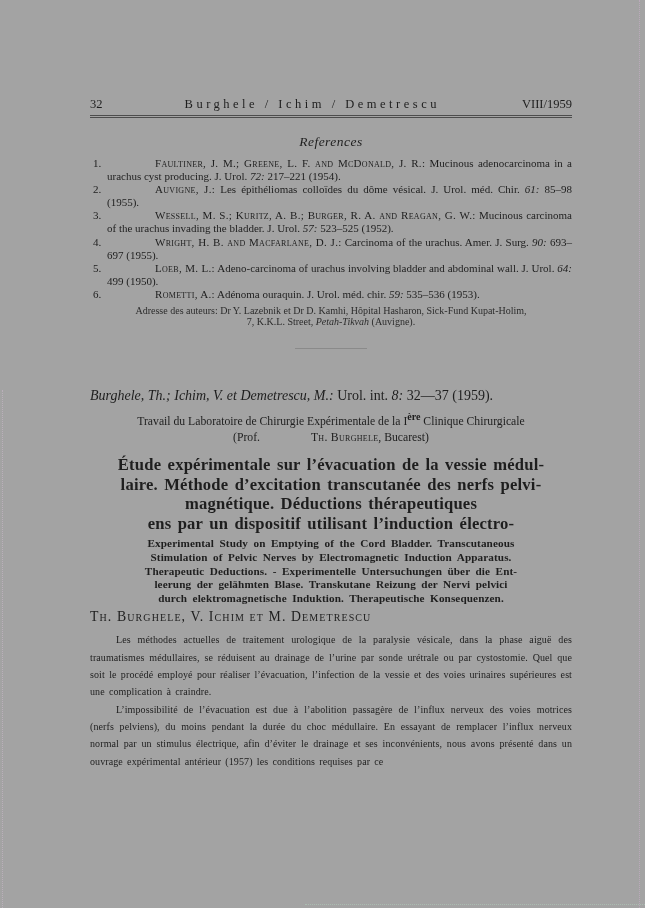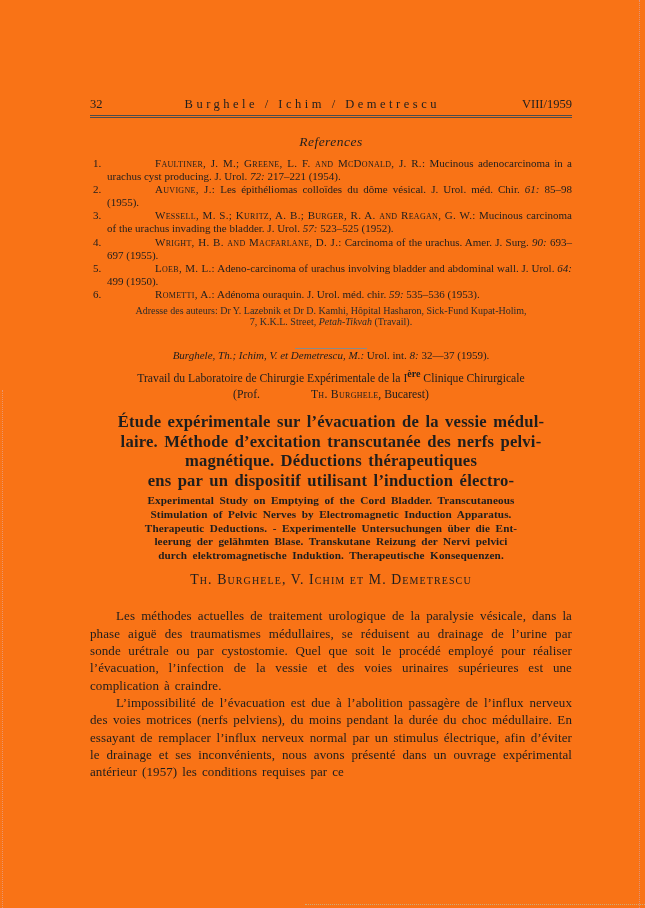--- a/index.html
+++ b/index.html
@@ -1,19 +1,19 @@
 <!DOCTYPE html>
 <html lang="fr"><head>
 <meta charset="utf-8">
 <style>
   html, body { margin: 0; padding: 0; background: #e9e9e9; }
   .page {
     position: relative;
     width: 645px; height: 908px;
-    background: #f97316;
+    background: #a3a3a3;
     overflow: hidden;
     font-family: "Liberation Serif", "DejaVu Serif", serif;
     color: #1e1e1e;
   }
   
   .edge-right  { position:absolute; top:0; right:5px; height:100%; width:0; border-right:1px dotted rgba(205,175,205,.55); }
   .edge-left   { position:absolute; top:390px; left:2px; bottom:0; width:0; border-left:1px dotted rgba(215,190,215,.45); }
   .edge-bottom { position:absolute; left:305px; right:0; bottom:3px; height:0; border-bottom:1px dotted rgba(175,205,185,.6); }
 
   .content { position: absolute; left: 90px; top: 97px; width: 482px; }
@@ -35,36 +35,36 @@
   ol.refs li { position: relative; padding-left: 17px; }
   ol.refs .num { position: absolute; left: 3px; }
   .sc { font-variant: small-caps; letter-spacing: .3px; margin-left: 48px; }
   .it { font-style: italic; }
 
   .address { margin-top: 5px; text-align: center;
     font-size: 10px; line-height: 10.6px; color: #2c2c2c; }
 
   .divider { width: 72px; margin: 21px auto 0; border-top: 1px solid #8a8a8a; height: 0; }
 
-  .citation { font-size: 11px; text-align: center; }
+  .citation { margin-top: 39px; font-size: 14px; }
   .citation .names { font-style: italic; }
 
   .affiliation { margin-top: 5px; text-align: center; font-size: 11.7px; line-height: 15.5px; }
   .affiliation sup { font-size: 10px; font-weight: bold; }
 
   .title { margin-top: 10px; text-align: center; font-weight: bold;
     font-size: 16.6px; line-height: 19.6px; letter-spacing: .2px; word-spacing: 2px; }
 
   .subtitle { margin-top: 4px; text-align: center; font-weight: bold;
     font-size: 11.2px; line-height: 13.6px; word-spacing: 2.6px; letter-spacing: .1px; }
 
-  .authors { margin-top: 10px; text-align: center;
+  .authors { margin-top: 4px; 
     font-variant: small-caps; font-size: 13.8px; letter-spacing: 1.1px; }
 
-  .body-text { margin-top: 19px; font-size: 13px; line-height: 17.3px;
+  .body-text { margin-top: 6px; font-size: 10px; line-height: 17.3px;
     text-align: justify; word-spacing: 1.6px; letter-spacing: .1px; }
   .body-text p { margin: 0; text-indent: 26px; }
 </style>
 </head>
 <body>
 
 <div class="page">
   <div class="edge-right"></div>
   <div class="edge-left"></div>
   <div class="edge-bottom"></div>
@@ -95,21 +95,21 @@
       <li>
         <span class="num">5.</span><span class="sc">Loeb, M. L.:</span><span> Adeno-carcinoma of urachus involving bladder and abdominal wall. J. Urol. </span><span class="it">64:</span><span> 499 (1950).</span>
       </li>
       <li>
         <span class="num">6.</span><span class="sc">Rometti, A.:</span><span> Adénoma ouraquin. J. Urol. méd. chir. </span><span class="it">59:</span><span> 535–536 (1953).</span>
       </li>
     </ol>
 
     <div class="address">
       <div>Adresse des auteurs: Dr Y. Lazebnik et Dr D. Kamhi, Hôpital Hasharon, Sick-Fund Kupat-Holim,</div>
-      <div><span>7, K.K.L. Street, </span><span class="it">Petah-Tikvah</span><span> (Travail).</span></div>
+      <div><span>7, K.K.L. Street, </span><span class="it">Petah-Tikvah</span><span> (Auvigne).</span></div>
     </div>
 
     <div class="divider"></div>
 
     <div class="citation">
       <span class="names">Burghele, Th.; Ichim, V. et Demetrescu, M.:</span><span> Urol. int. </span><span class="it">8:</span><span> 32—37 (1959).</span>
     </div>
 
     <div class="affiliation">
       <div><span>Travail du Laboratoire de Chirurgie Expérimentale de la I</span><sup>ère</sup><span> Clinique Chirurgicale</span></div>

